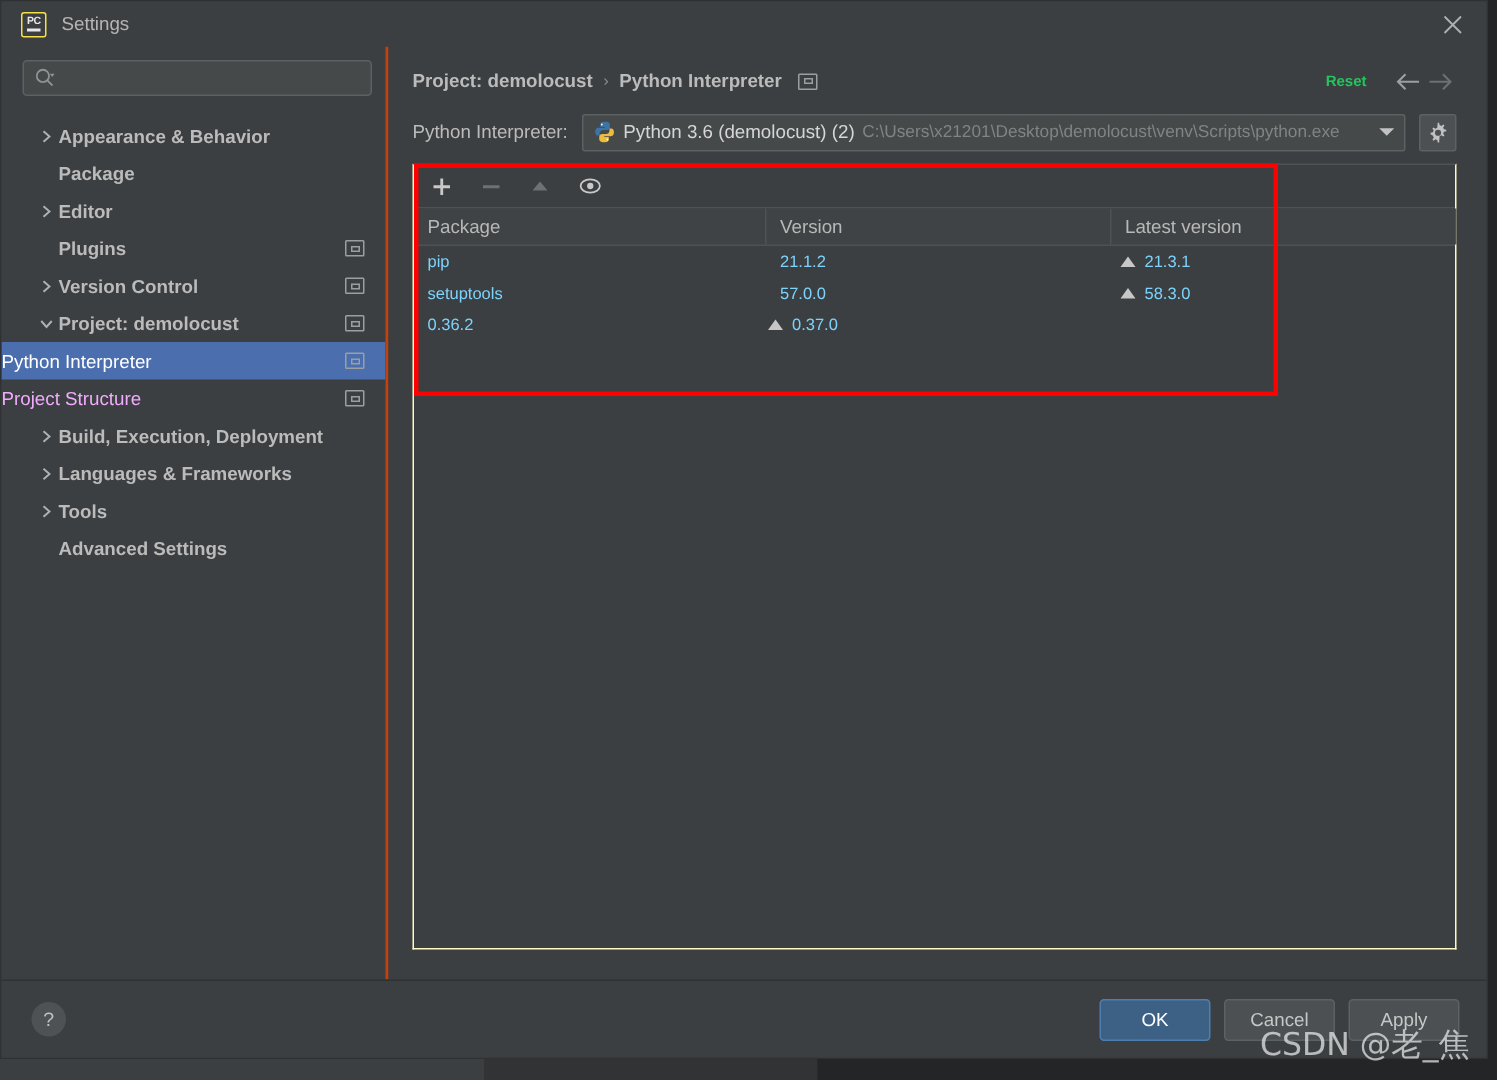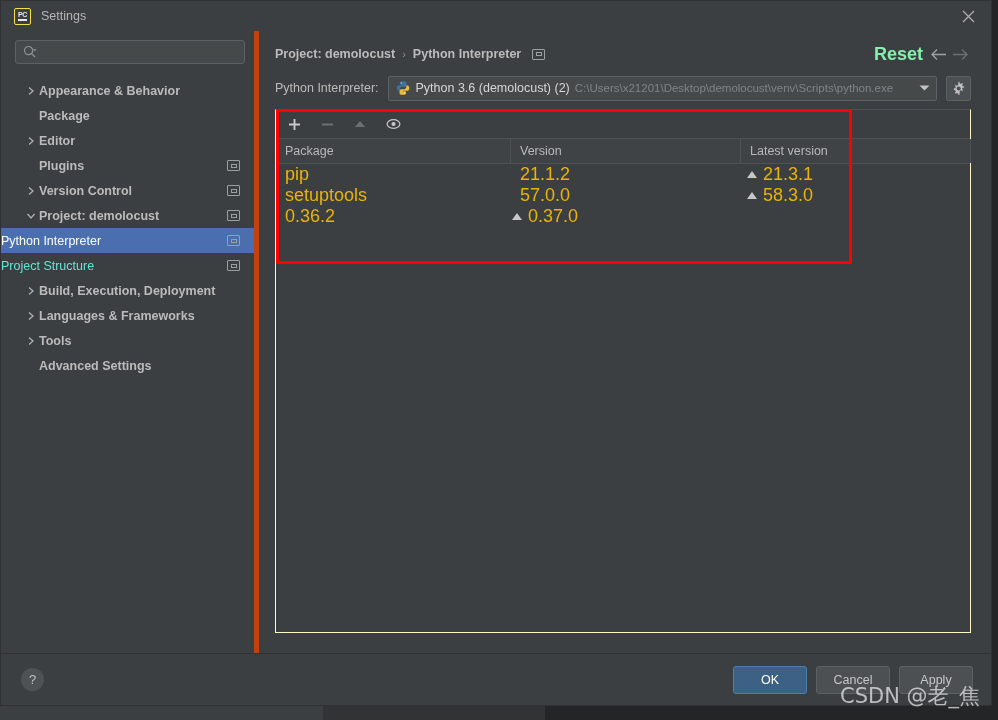--- a/index.html
+++ b/index.html
@@ -107,21 +107,21 @@
     flex: 1 1 auto;
     display: flex;
     min-height: 0;
   }
 
   
   #sidebar {
     width: 258px;
     flex: 0 0 258px;
     background: #3c3f41;
-    border-right: 5px solid #c2410c;
+    border-right: 2px solid #c2410c;
     display: flex;
     flex-direction: column;
     padding-top: 9px;
   }
   #search-row { padding: 0 9px 0 14px; }
   #search-box {
     height: 24px;
     background: #45494a;
     border: 1px solid #5c6164;
     border-radius: 3px;
@@ -159,21 +159,21 @@
   .tree-arrow {
     width: 16px;
     flex: 0 0 16px;
     display: flex;
     align-items: center;
     justify-content: center;
   }
   .tree-arrow svg { display: block; }
   .tree-label {
     font-size: 12.5px;
-    color: #5eead4;
+    color: #f0abfc;
     flex: 1 1 auto;
     white-space: nowrap;
   }
   .tree-item.top-level > .tree-label { font-weight: bold; color: #bbbbbb; }
   .tree-item.selected .tree-label { color: #ffffff; font-weight: normal; }
   .tree-item.child { padding-left: 0; }
   .tree-item.child .tree-label { padding-left: 0; }
 
   .scope-badge {
     width: 13px; height: 11px;
@@ -226,25 +226,25 @@
     cursor: pointer;
   }
   .crumb-sep {
     font-size: 11px;
     color: #8c8c8c;
     margin: 0 7px;
   }
   #breadcrumb .scope-badge { margin-left: 11px; }
 
   #reset-link {
-    font-size: 18px;
+    font-size: 10px;
     font-weight: bold;
-    color: #86efac;
-    cursor: pointer;
-    margin-right: 4px;
+    color: #22c55e;
+    cursor: pointer;
+    margin-right: 16px;
   }
   .nav-arrow {
     width: 22px; height: 22px;
     display: flex;
     align-items: center;
     justify-content: center;
     cursor: pointer;
   }
   .nav-arrow svg { display: block; }
 
@@ -349,22 +349,22 @@
   .col-latest { width: 230px; flex: 0 0 230px; }
   .col-rest { flex: 1 1 auto; border-right: none; }
 
   .pkg-row {
     display: flex;
     height: 21px;
     align-items: center;
     cursor: pointer;
   }
   .cell {
-    font-size: 18px;
-    color: #eab308;
+    font-size: 11px;
+    color: #7dd3fc;
     display: flex;
     align-items: center;
     padding-left: 9px;
     white-space: nowrap;
   }
   .cell.latest { padding-left: 0; justify-content: flex-start; }
   .upgrade-arrow {
     display: inline-block;
     width: 0; height: 0;
     border-left: 5px solid transparent;

